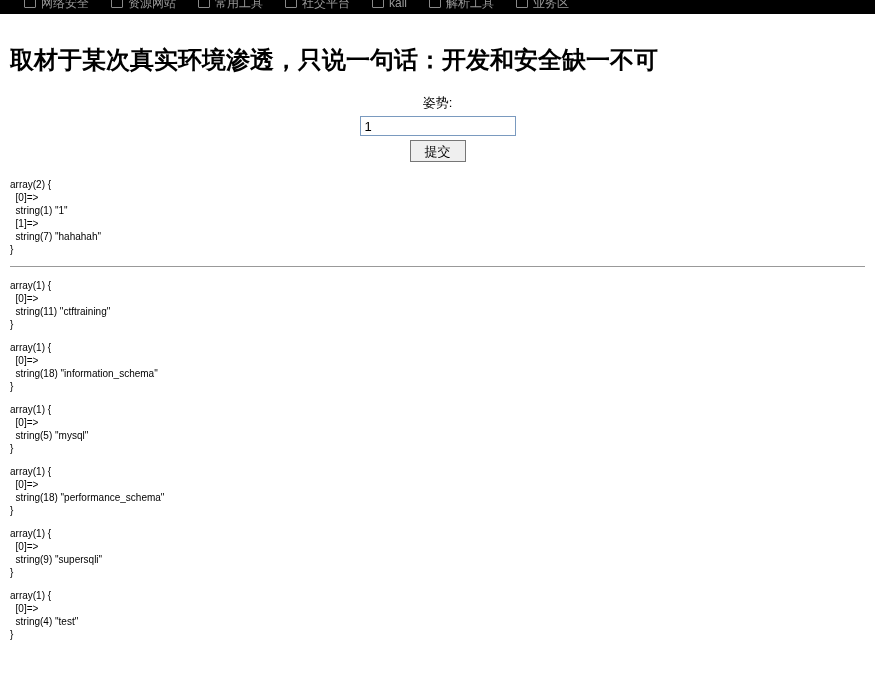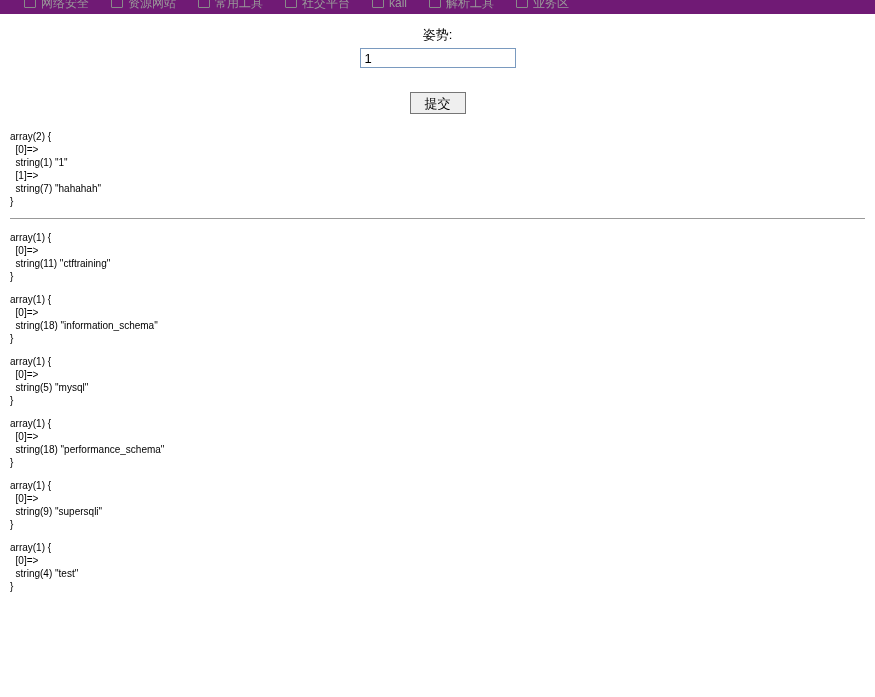--- a/index.html
+++ b/index.html
@@ -2,21 +2,21 @@
 <html><head>
   <meta charset="utf-8">
   <style>
     * { margin: 0; padding: 0; box-sizing: border-box; }
     body {
       font-family: Arial, "Microsoft YaHei", sans-serif;
       background: #fff;
       width: 875px;
     }
     .topbar {
-      background: #701a75;
+      background: #000000;
       height: 14px;
       display: flex;
       padding-left: 24px;
       gap: 22px;
       align-items: flex-start;
       overflow: hidden;
     }
     .topbar-item {
       color: #9a9a9a;
       font-size: 12px;
@@ -61,21 +61,20 @@
       color:#000;
     }
     .form-row input[type="submit"] {
       border: 1px solid #767676;
       background: #efefef;
       padding: 2px 14px;
       font-size: 13px;
       font-family: inherit;
       cursor: pointer;
       height: 22px;
-      margin-top: 20px;
     }
     pre {
       font-family: Liberation Sans, sans-serif;
       font-size: 10px;
       line-height: 1.3;
       white-space: pre;
       margin-bottom: 10px;
     }
     hr {
       border: none;
@@ -111,20 +110,21 @@
     <span class="folder-icon"></span>
     <span>解析工具</span>
   </div>
   <div class="topbar-item">
     <span class="folder-icon"></span>
     <span>业务区</span>
   </div>
 </div>
 
 <div class="content">
+  <h2>取材于某次真实环境渗透，只说一句话：开发和安全缺一不可</h2>
 
   <div class="form-row">
     <span>姿势:</span>
     <input type="text" value="1" style="">
     <input type="submit" value="提交" style="">
   </div>
 
   <pre>array(2) {
   [0]=&gt;
   string(1) "1"

